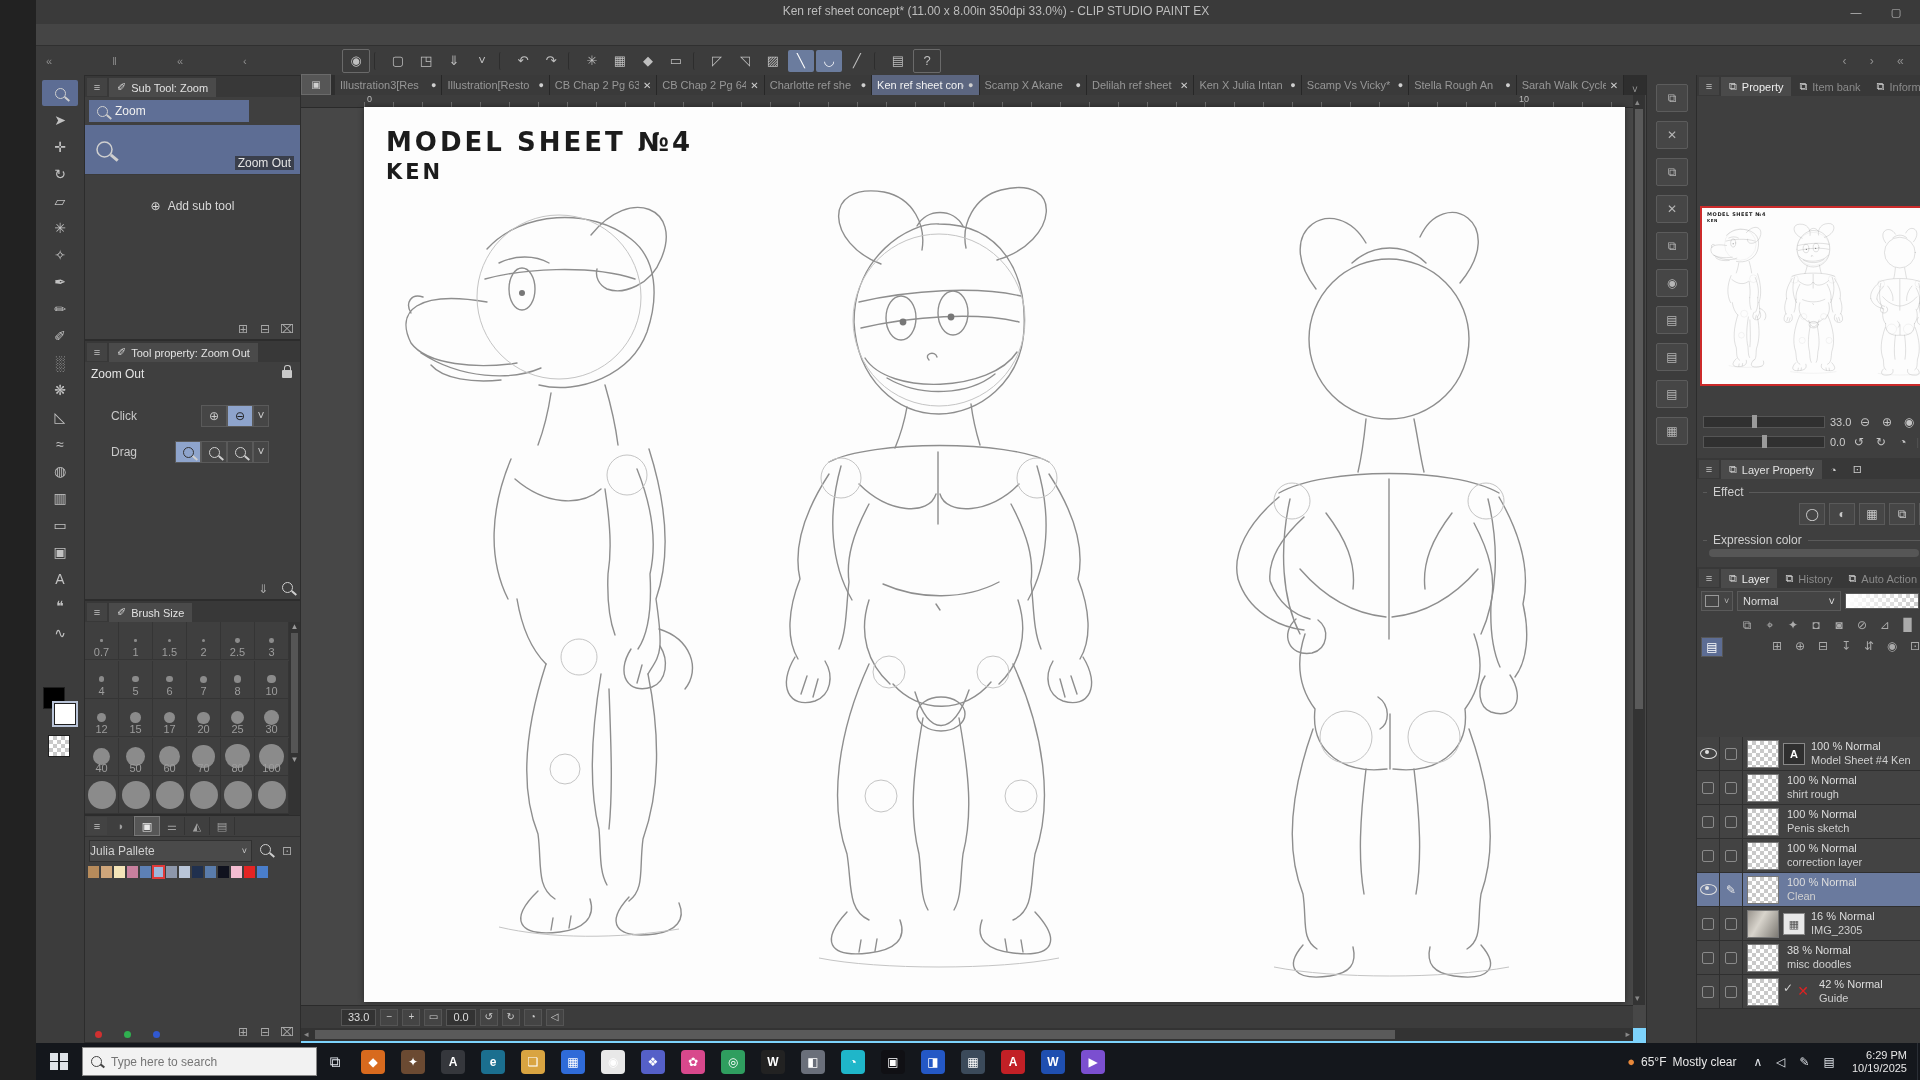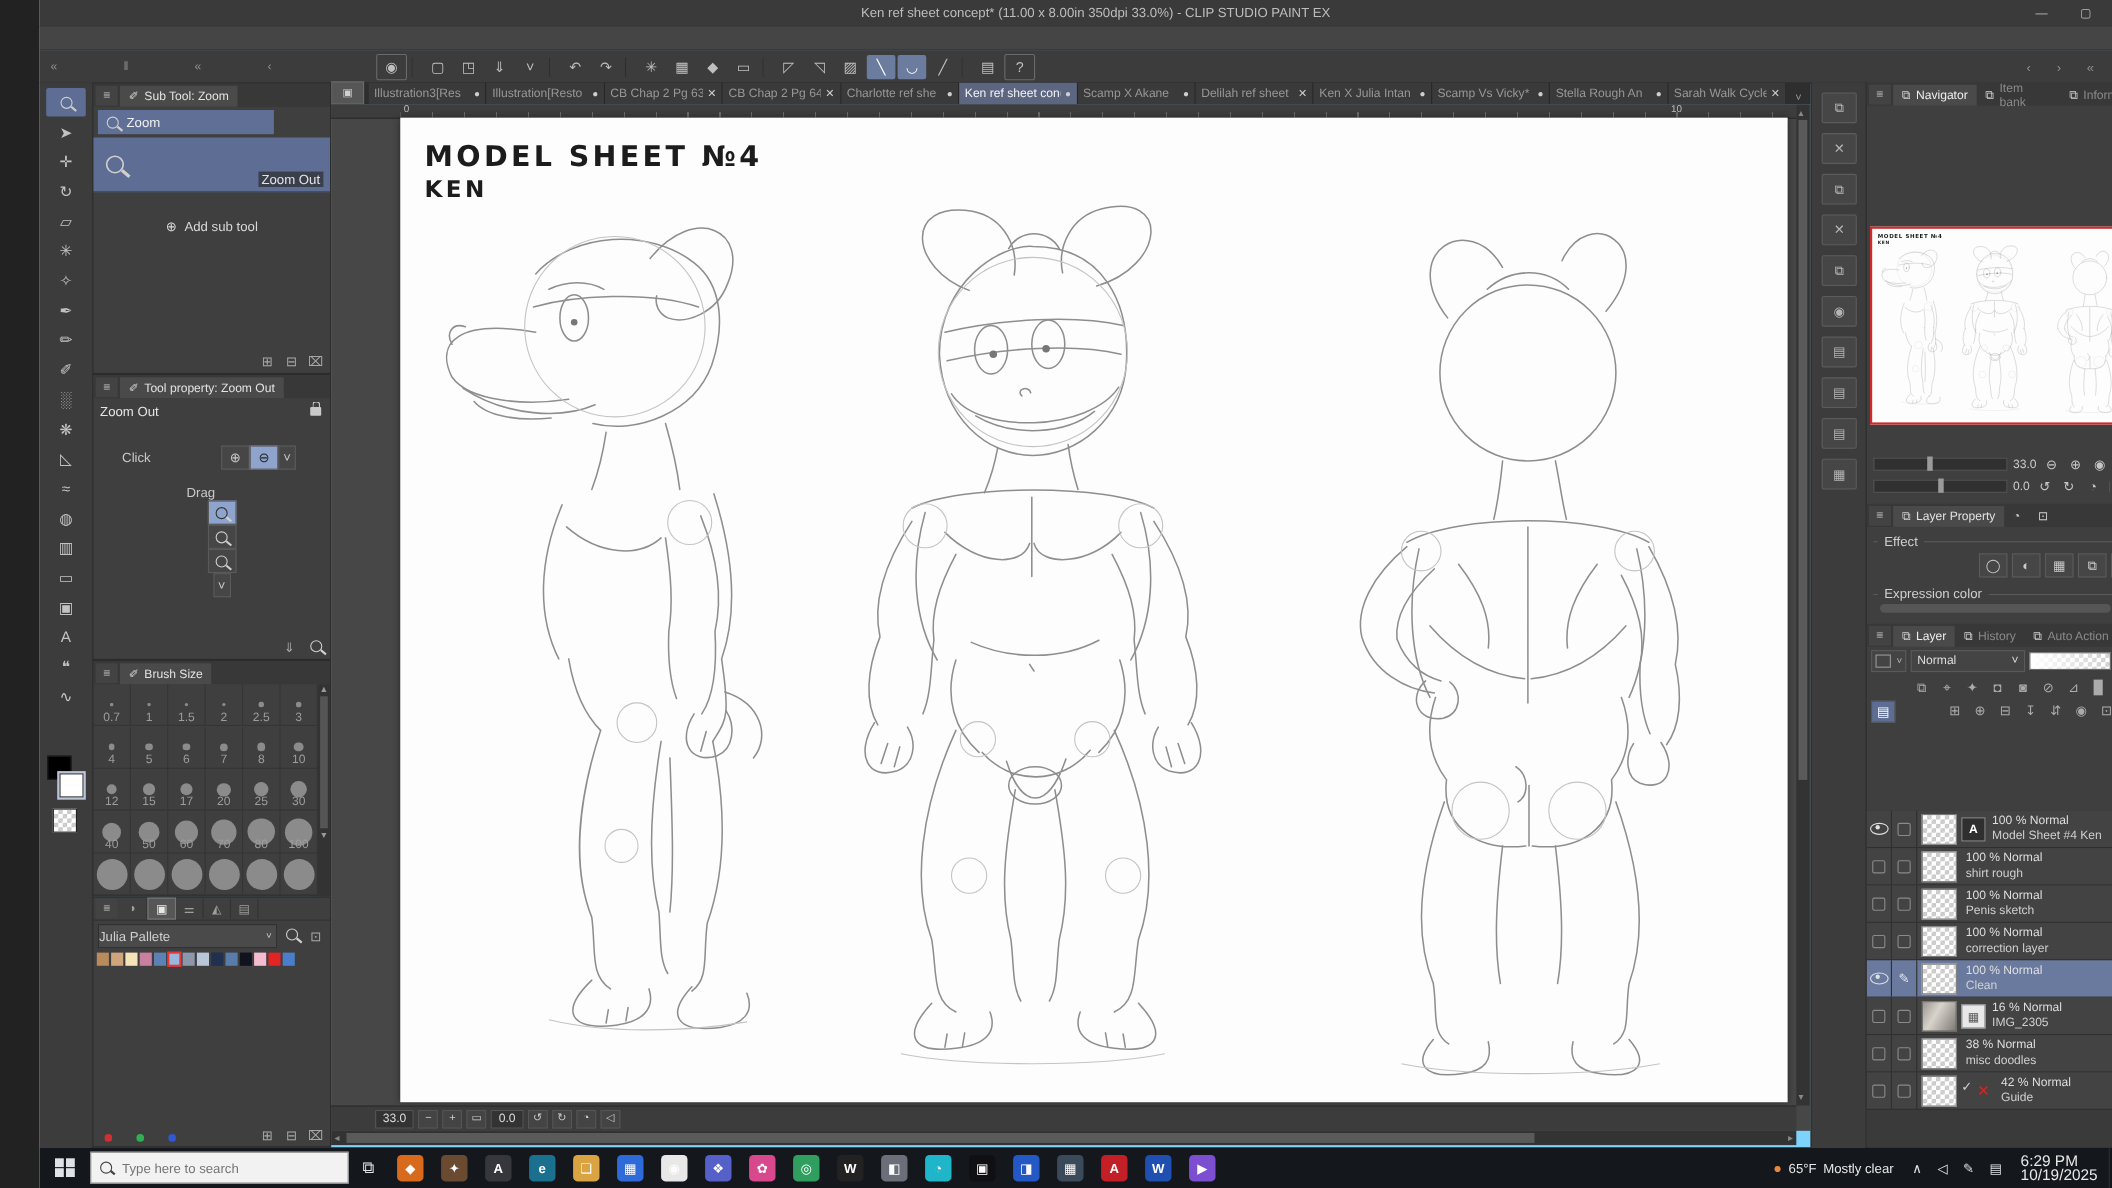--- a/index.html
+++ b/index.html
@@ -134,21 +134,21 @@
   .winlogo span{background:#dfe3e8;}
   .searchbox{width:235px;height:29px;background:#f2f2f2;border:1px solid #888;display:flex;align-items:center;gap:7px;padding:0 8px;box-sizing:border-box;}
   .searchbox input{border:none;outline:none;background:transparent;font-size:12px;color:#555;width:170px;font-family:"Liberation Sans",sans-serif;}
   .magdark{position:relative;width:9px;height:9px;border:1.6px solid #444;border-radius:50%;display:inline-block;}
   .magdark::after{content:"";position:absolute;width:5px;height:1.8px;background:#444;right:-4px;bottom:-1px;transform:rotate(40deg);}
   .taskview{width:36px;height:37px;display:flex;align-items:center;justify-content:center;color:#dfe3e8;font-size:15px;}
   .tapp{width:24px;height:24px;margin:0 8px;border-radius:4px;display:flex;align-items:center;justify-content:center;color:#fff;font-size:12px;font-weight:bold;}
   .tray{margin-left:auto;display:flex;align-items:center;height:37px;}
   .weather{display:flex;align-items:center;gap:6px;color:#e8e8e8;font-size:12px;padding:0 10px;}
   .trayico{color:#dfe3e8;font-size:12px;padding:0 7px;}
-  .clock{color:#e8e8e8;font-size:14px;text-align:left;line-height:13px;padding:0 10px;}
+  .clock{color:#e8e8e8;font-size:11px;text-align:right;line-height:13px;padding:0 10px;}
   .notif{width:38px;height:37px;display:flex;align-items:center;justify-content:center;color:#dfe3e8;border-left:1px solid #2a2e35;}
   
   .sk path,.sk ellipse,.sk circle{stroke:#8e8e8e;fill:none;stroke-width:1.4;stroke-linecap:round;}
   .sk .pupil{fill:#777;stroke:none;}
   .skl circle,.skl path{stroke:#c4c4c4;fill:none;stroke-width:1;}
   .sheet-t1{font-family:"DejaVu Sans",sans-serif;font-size:26px;font-weight:bold;letter-spacing:3px;fill:#1c1c1c;}
   .sheet-t2{font-family:"DejaVu Sans",sans-serif;font-size:21px;font-weight:bold;letter-spacing:3px;fill:#1c1c1c;}
 </style>
 </head>
 <body>
@@ -453,21 +453,21 @@
     <div style="display:flex;justify-content:space-between;align-items:center;padding:5px 8px 2px 6px;">
       <span style="font-size:12px;color:#e4e4e4;">Zoom Out</span>
       <span class="lockico"></span>
     </div>
     <div style="display:flex;align-items:center;margin:22px 8px 0 26px;">
       <span style="width:90px;">Click</span>
       <span class="effbtn">⊕</span>
       <span class="effbtn" style="background:#8ea4cc;color:#222;">⊖</span>
       <span class="effbtn" style="width:14px;">˅</span>
     </div>
-    <div style="display:flex;align-items:center;margin:14px 8px 0 26px;flex-direction:column;">
+    <div style="display:flex;align-items:center;margin:14px 8px 0 26px;">
       <span style="width:64px;">Drag</span>
       <span class="effbtn" style="background:#8ea4cc;">
           <span class="magico" style="border-color:#333;"></span>
         </span>
       <span class="effbtn">
           <span class="magico"></span>
         </span>
       <span class="effbtn">
           <span class="magico"></span>
         </span>
@@ -820,21 +820,21 @@
       </div>
     </div>
 
   <div class="p rightcol">
 
     <div class="phead">
       <div class="hamb">≡</div>
       <div id="navtabs" style="display:flex;">
           <div class="ptab active" style="background: rgb(74, 74, 74); color: rgb(238, 238, 238);">
             <span class="pico">⧉</span>
-            <span>Navigator</span>
+            <span>Property</span>
           </div>
           <div class="ptab dim">
             <span class="pico">⧉</span>
             <span>Item bank</span>
           </div>
           <div class="ptab dim">
             <span class="pico">⧉</span>
             <span>Information</span>
           </div>
         </div>

